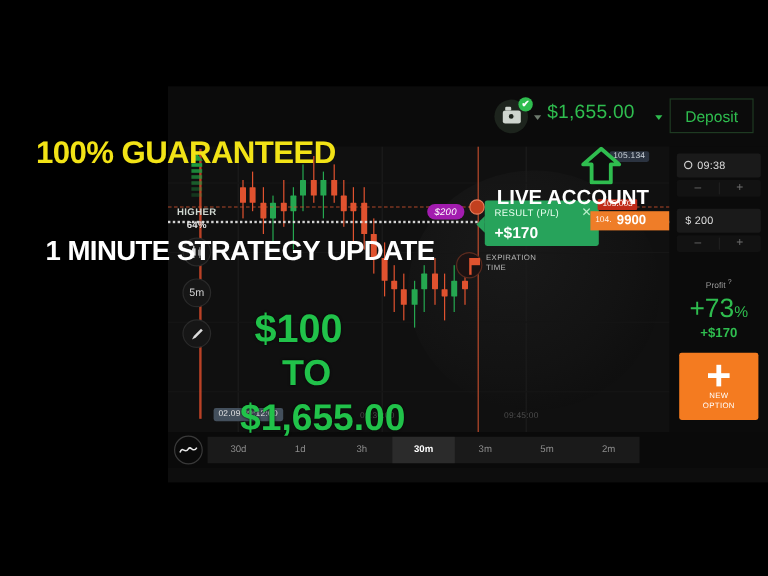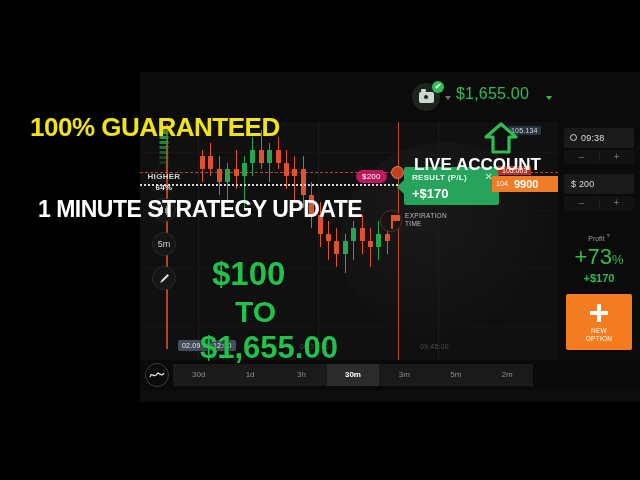--- a/index.html
+++ b/index.html
@@ -54,28 +54,28 @@
 
   
   .tb-circle{position:absolute;left:12px;width:24px;height:24px;border-radius:50%;background:#161616;
              border:1px solid #2a2a2a;display:flex;align-items:center;justify-content:center;
              color:#cfcfcf;font-size:9px;box-sizing:border-box;}
   #sent-arrow{position:absolute;left:18px;top:6px;width:12px;height:42px;}
   .sent-label{position:absolute;left:4px;font-size:8px;color:#cfd6cf;font-weight:bold;letter-spacing:.3px;
               text-align:center;width:40px;}
 
   
-  #trademark{position:absolute;left:216px;top:48px;background:#be185d;color:#fff;font-size:8px;
-             padding:2px 6px;border-radius:8px;letter-spacing:.2px;}
+  #trademark{position:absolute;left:216px;top:48px;background:#a21caf;color:#fff;font-size:8px;
+             padding:2px 6px;border-radius:8px;letter-spacing:.2px;font-style:italic;}
   #tradedot{position:absolute;left:251px;top:44px;width:13px;height:13px;border-radius:50%;background:#c2401f;
             border:1px solid #e87c5a;box-sizing:border-box;}
 
   
   #result{position:absolute;left:264px;top:45px;width:95px;height:38px;background:#27a35b;border-radius:2px;}
-  #result .rl{position:absolute;left:8px;top:6px;color:#e9fff0;font-size:8px;letter-spacing:.3px;font-weight:bold;}
+  #result .rl{position:absolute;left:8px;top:6px;color:#e9fff0;font-size:8px;letter-spacing:.3px;font-weight:normal;}
   #result .rv{position:absolute;left:8px;top:19px;color:#ffffff;font-size:13px;font-weight:bold;}
   #result .rx{position:absolute;right:6px;top:4px;color:#bdf0cd;font-size:10px;}
   #result:after{content:"";position:absolute;left:-7px;top:13px;width:0;height:0;
                 border-top:7px solid transparent;border-bottom:7px solid transparent;border-right:7px solid #27a35b;}
 
   
   #expwrap{position:absolute;left:240px;top:88px;width:90px;height:26px;}
   #expcircle{position:absolute;left:0;top:0;width:22px;height:22px;border-radius:50%;background:#1b1212;
              border:1px solid #5a2a1e;box-sizing:border-box;}
   .flagpole{position:absolute;left:10px;top:4px;width:1.5px;height:14px;background:#e0532f;}
@@ -137,20 +137,21 @@
   <div id="app">
 
     <div id="appheader">
       <div class="avatar">
           <div class="cam-body"></div>
         </div>
       <div class="verified">✔</div>
       <div class="caret-sm" id="caret1"></div>
       <div id="balance">$1,655.00</div>
       <div class="caret-sm" id="caret2"></div>
+      <div id="deposit">Deposit</div>
     </div>
 
     <div id="chart">
       <div class="globe"></div>
 
       <div class="grid-v" style="left:58px"></div>
       <div class="grid-v" style="left:178px"></div>
       <div class="grid-v" style="left:298px"></div>
       <div class="grid-h" style="top:30px"></div>
       <div class="grid-h" style="top:88px"></div>

